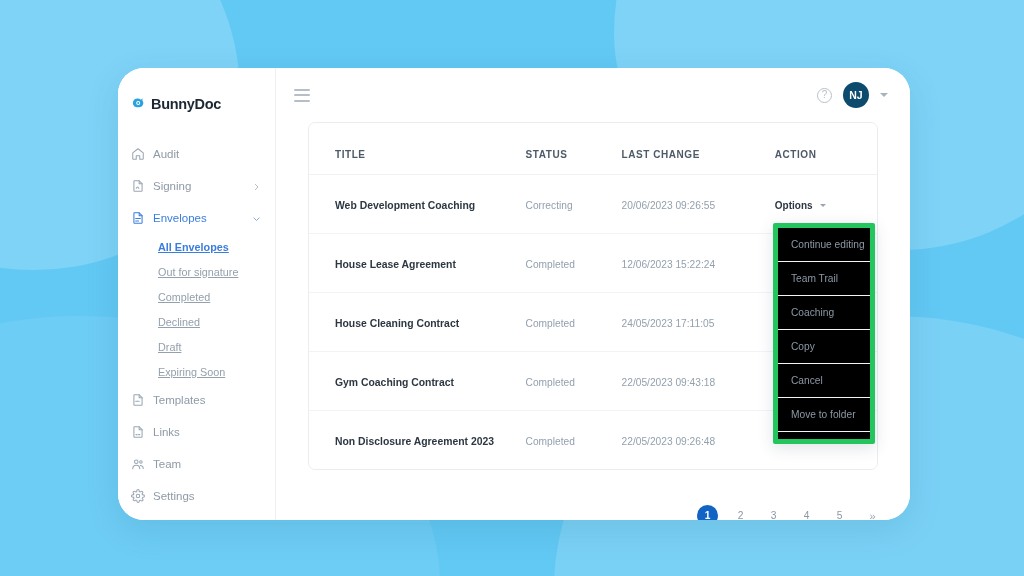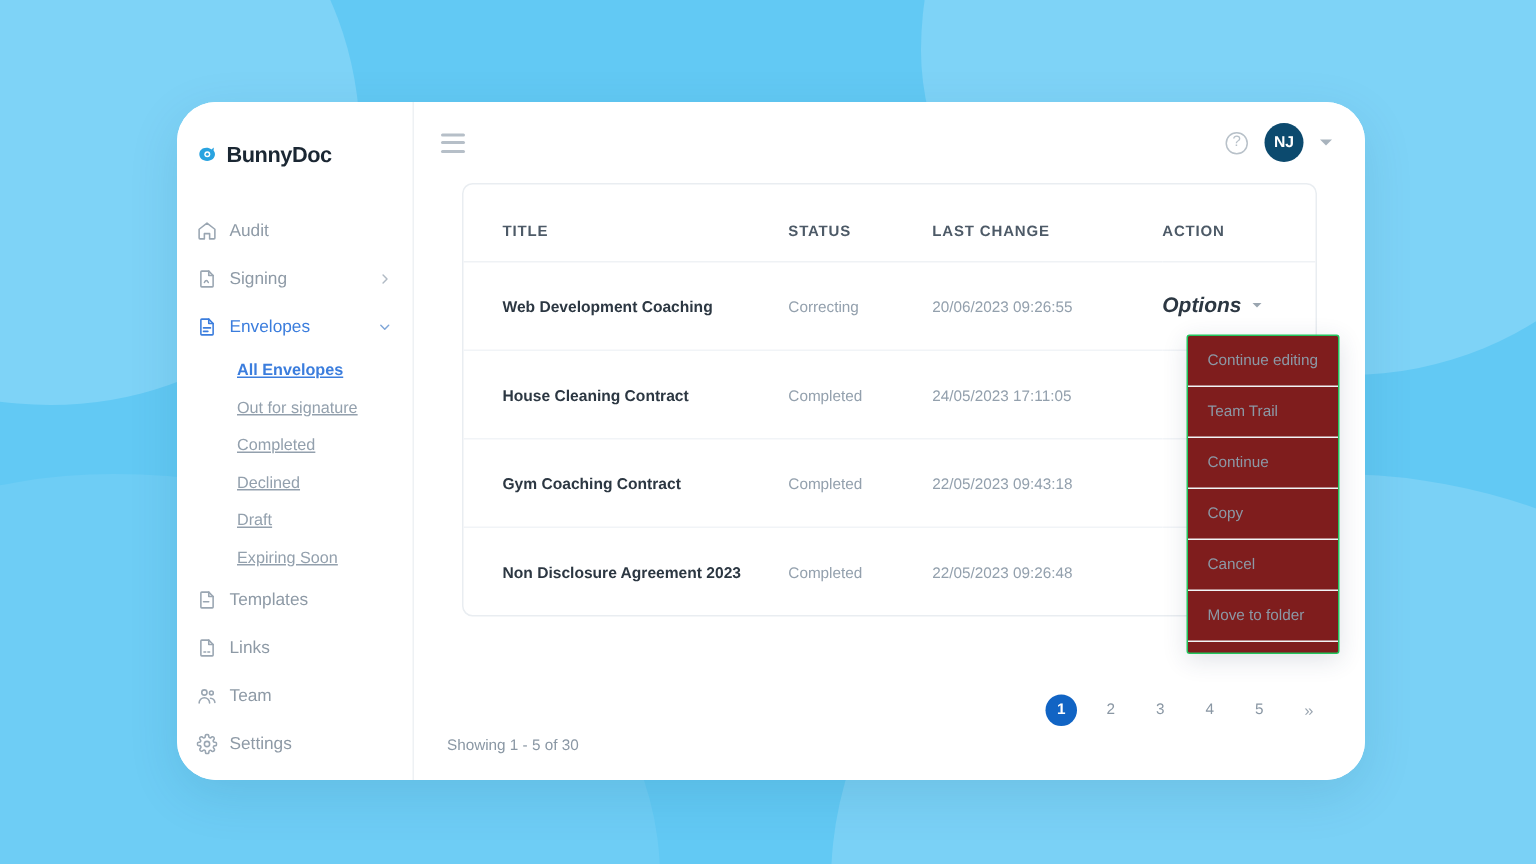--- a/index.html
+++ b/index.html
@@ -182,38 +182,37 @@
   .col-status  { width: 94px; }
   .col-change  { width: 150px; }
   .col-action  { width: 100px; }
   .cell-title {
     font-size: 10.4px; font-weight: bold; color: #2c3742;
   }
   .cell-status { font-size: 10.2px; color: #93a0ad; }
   .cell-change { font-size: 10.2px; color: #93a0ad; }
   .options-btn {
     display: inline-flex; align-items: center; gap: 7px;
-    font-size: 14px; font-weight: bold; color: #2c3742;
-    cursor: pointer;
-    font-style: italic;
+    font-size: 10px; font-weight: bold; color: #2c3742;
+    cursor: pointer;
   }
   .options-btn .caret {
     width: 0; height: 0;
     border-left: 3.5px solid transparent;
     border-right: 3.5px solid transparent;
     border-top: 3.5px solid #9aa5b0;
   }
 
   
   .dropdown {
     position: absolute;
-    left: 482px; top: 100px;
+    left: 464px; top: 100px;
     width: 102px;
-    background: #7f1d1d;
-    border: 1px solid #22c55e;
+    background: #000000;
+    border: 5px solid #22c55e;
     border-radius: 2px;
     box-shadow: 0 4px 16px rgba(40,60,90,.14);
     z-index: 40;
     padding-bottom: 7px;
   }
   .dd-item {
     padding: 11px 0 11px 13px;
     font-size: 10.2px;
     color: #8c98a5;
     border-bottom: 1px solid #f2f4f6;
@@ -415,20 +414,26 @@
             <td class="col-status"><span class="cell-status">Correcting</span></td>
             <td class="col-change"><span class="cell-change">20/06/2023 09:26:55</span></td>
             <td class="col-action">
               <span class="options-btn">
                 <span>Options</span>
                 <span class="caret"></span>
               </span>
             </td>
           </tr>
           <tr>
+            <td class="col-title"><span class="cell-title">House Lease Agreement</span></td>
+            <td class="col-status"><span class="cell-status">Completed</span></td>
+            <td class="col-change"><span class="cell-change">12/06/2023 15:22:24</span></td>
+            <td class="col-action"></td>
+          </tr>
+          <tr>
             <td class="col-title"><span class="cell-title">House Cleaning Contract</span></td>
             <td class="col-status"><span class="cell-status">Completed</span></td>
             <td class="col-change"><span class="cell-change">24/05/2023 17:11:05</span></td>
             <td class="col-action"></td>
           </tr>
           <tr>
             <td class="col-title"><span class="cell-title">Gym Coaching Contract</span></td>
             <td class="col-status"><span class="cell-status">Completed</span></td>
             <td class="col-change"><span class="cell-change">22/05/2023 09:43:18</span></td>
             <td class="col-action"></td>
@@ -438,21 +443,21 @@
             <td class="col-status"><span class="cell-status">Completed</span></td>
             <td class="col-change"><span class="cell-change">22/05/2023 09:26:48</span></td>
             <td class="col-action"></td>
           </tr>
         </tbody>
       </table>
 
       <div class="dropdown">
         <div class="dd-item">Continue editing</div>
         <div class="dd-item">Team Trail</div>
-        <div class="dd-item">Continue</div>
+        <div class="dd-item">Coaching</div>
         <div class="dd-item">Copy</div>
         <div class="dd-item">Cancel</div>
         <div class="dd-item">Move to folder</div>
       </div>
     </div>
 
     <div class="footer">
       <span class="showing">Showing 1 - 5 of 30</span>
       <div class="pagination">
         <div class="page active">1</div>

